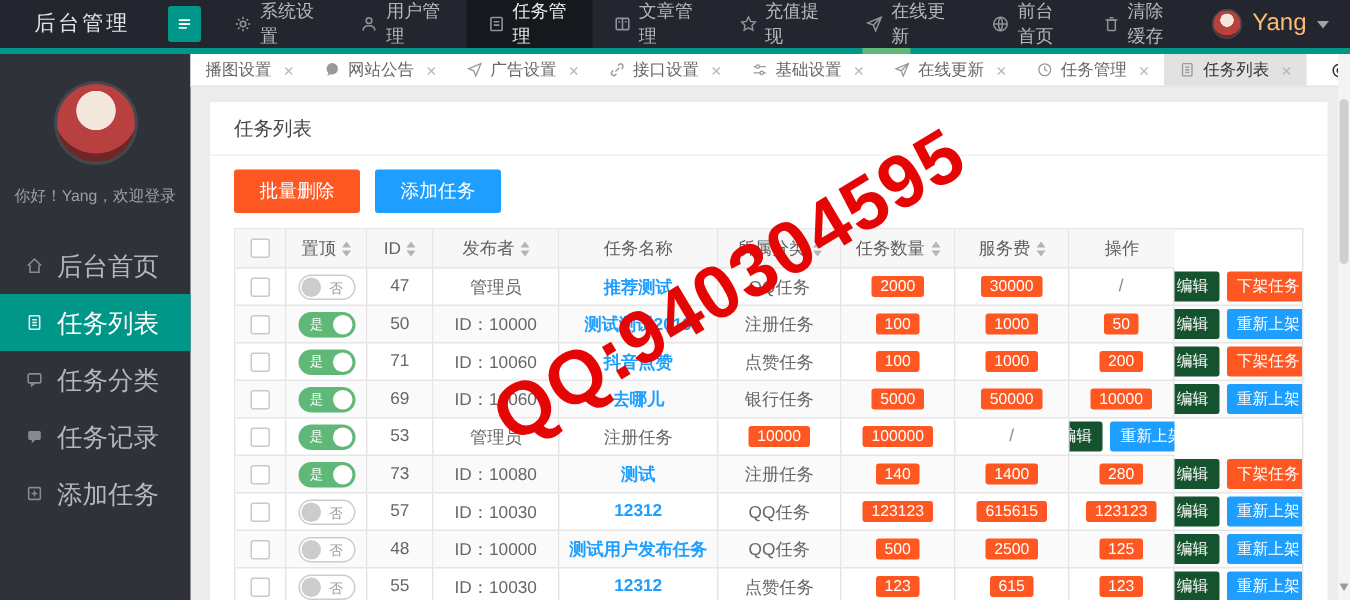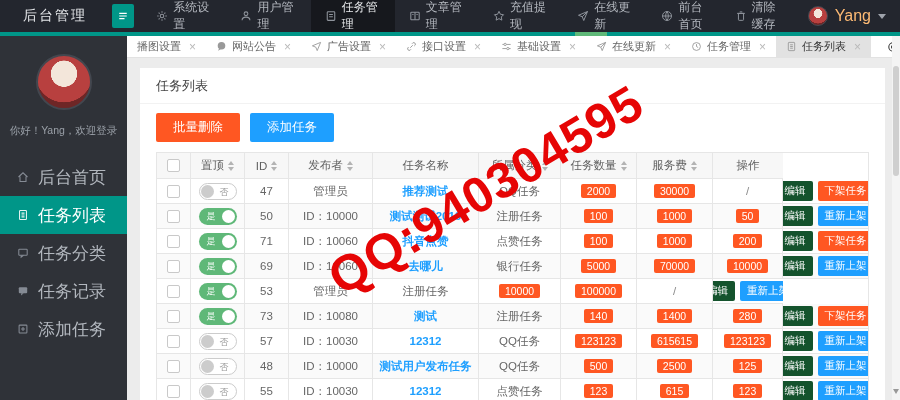--- a/index.html
+++ b/index.html
@@ -498,21 +498,21 @@
     <div>69</div>
     <div>ID：10060</div>
     <div>
                 <span class="tname">去哪儿</span>
               </div>
     <div>银行任务</div>
     <div>
                 <span class="badge">5000</span>
               </div>
     <div>
-                <span class="badge">70000</span>
+                <span class="badge">50000</span>
               </div>
     <div>
                 <span class="badge">10000</span>
               </div>
     <div>
       <span class="ops">
         <button class="mini-btn mb-edit">编辑</button>
         <button class="mini-btn mb-on">重新上架</button>
       </span>
     </div>

